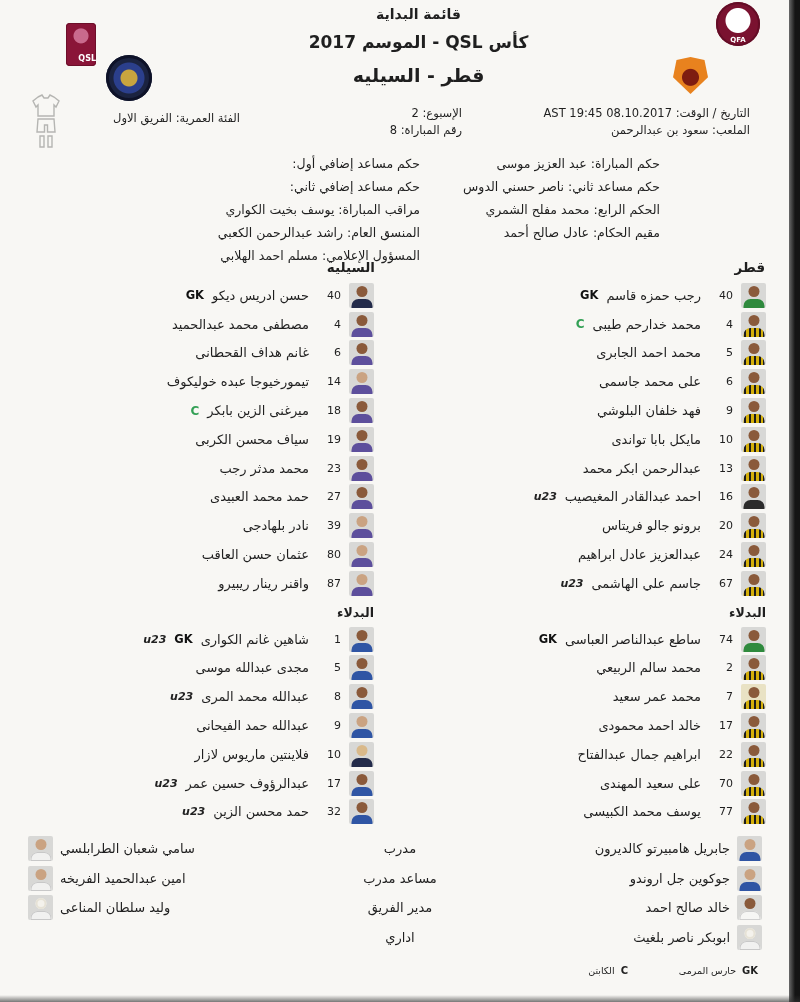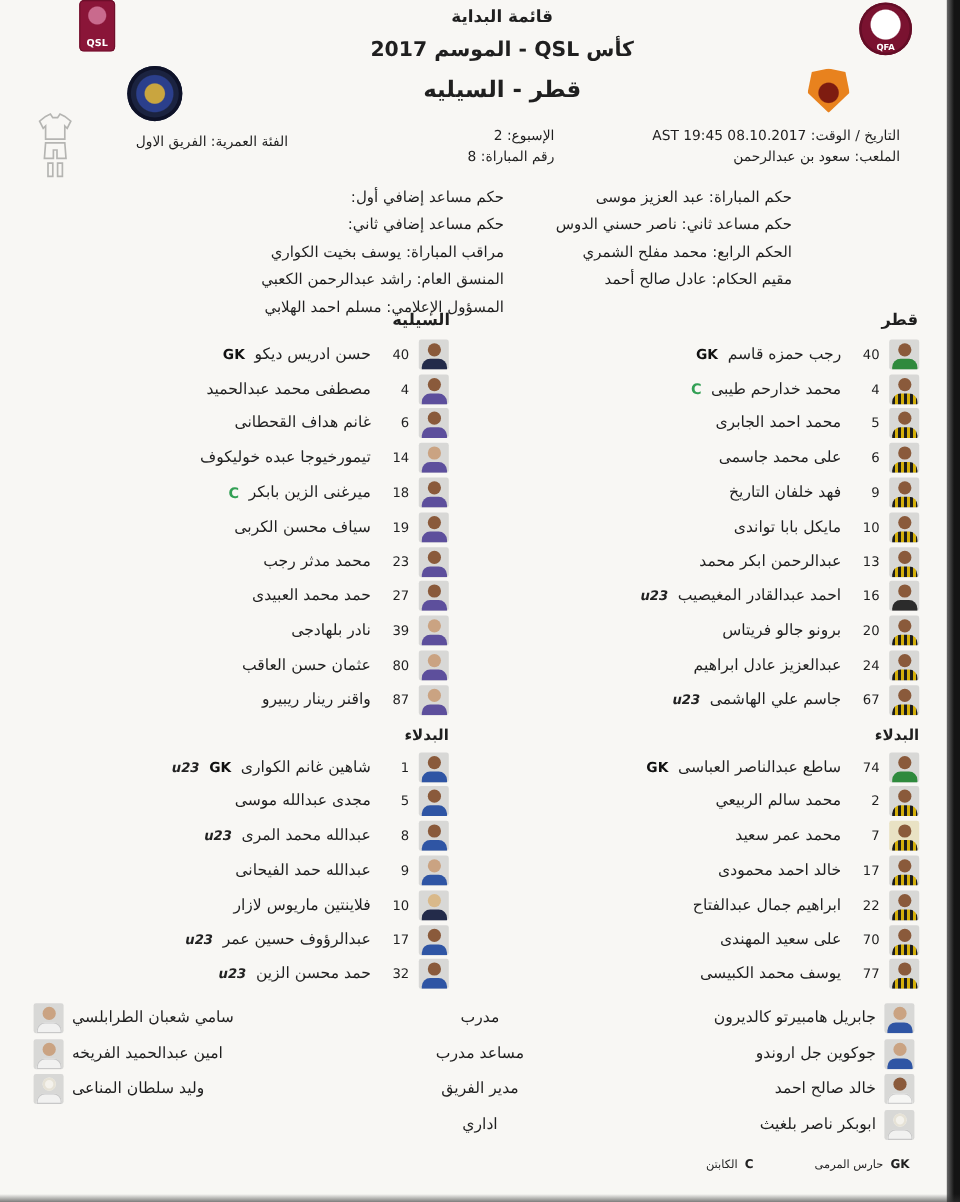--- a/index.html
+++ b/index.html
@@ -10,23 +10,23 @@
   .edge-right{position:absolute;top:0;right:0;width:11px;height:100%;
               background:linear-gradient(90deg,#6a6a6a,#141414 55%);}
   .edge-bottom{position:absolute;left:0;bottom:0;width:100%;height:7px;
                background:linear-gradient(180deg,rgba(90,90,90,0),rgba(50,50,50,.65));}
   
   .title{left:0;width:789px;text-align:center;font-weight:bold;direction:rtl;padding-left:24px;}
   .t1{top:6px;font-size:14px;}
   .t2{top:32px;font-size:17px;}
   .t3{top:64px;font-size:19px;}
   
-  .qsl-logo{top:0;left:66px;width:30px;height:43px;border-radius:4px;
+  .qsl-logo{top:23px;left:66px;width:30px;height:43px;border-radius:4px;
             background:radial-gradient(circle at 50% 30%,#c96a8d 0 7px,#8a1538 8px);
-            box-shadow:inset 0 0 0 1px #6d0f2a;display:flex;align-items:flex-end;justify-content:center;}
+            box-shadow:inset 0 0 0 1px #6d0f2a;display:flex;align-items:flex-end;justify-content:flex-end;}
   .qsl-logo span{color:#fff;font-size:8px;font-weight:bold;line-height:14px;}
   .sailiya-badge{top:55px;left:106px;width:46px;height:46px;border-radius:50%;
             background:radial-gradient(circle,#c9a53f 0 8px,#2b3f8c 9px 15px,#1b2340 16px);
             box-shadow:inset 0 0 0 3px #0e1228;}
   .qfa-logo{top:2px;left:716px;width:44px;height:44px;border-radius:50%;
             background:radial-gradient(circle at 50% 42%,#fff 0 12px,#7a1230 13px);
             box-shadow:inset 0 0 0 2px #640d26;display:flex;align-items:flex-end;justify-content:center;}
   .qfa-logo span{color:#fff;font-size:7px;font-weight:bold;line-height:11px;}
   .qatarsc-badge{top:57px;left:673px;width:35px;height:37px;
             background:radial-gradient(circle at 50% 55%,#7e1c10 0 8px,#e8821e 9px);
@@ -178,21 +178,21 @@
           </div>
           <span class="pnum">6</span>
           <span class="pname">على محمد جاسمى</span>
         </div>
         <div class="player-row">
           <div class="avatar j-stripes">
             <div class="head"></div>
             <div class="body"></div>
           </div>
           <span class="pnum">9</span>
-          <span class="pname">فهد خلفان التاريخ</span>
+          <span class="pname">فهد خلفان البلوشي</span>
         </div>
         <div class="player-row">
           <div class="avatar j-stripes">
             <div class="head"></div>
             <div class="body"></div>
           </div>
           <span class="pnum">10</span>
           <span class="pname">مايكل بابا تواندى</span>
         </div>
         <div class="player-row">

